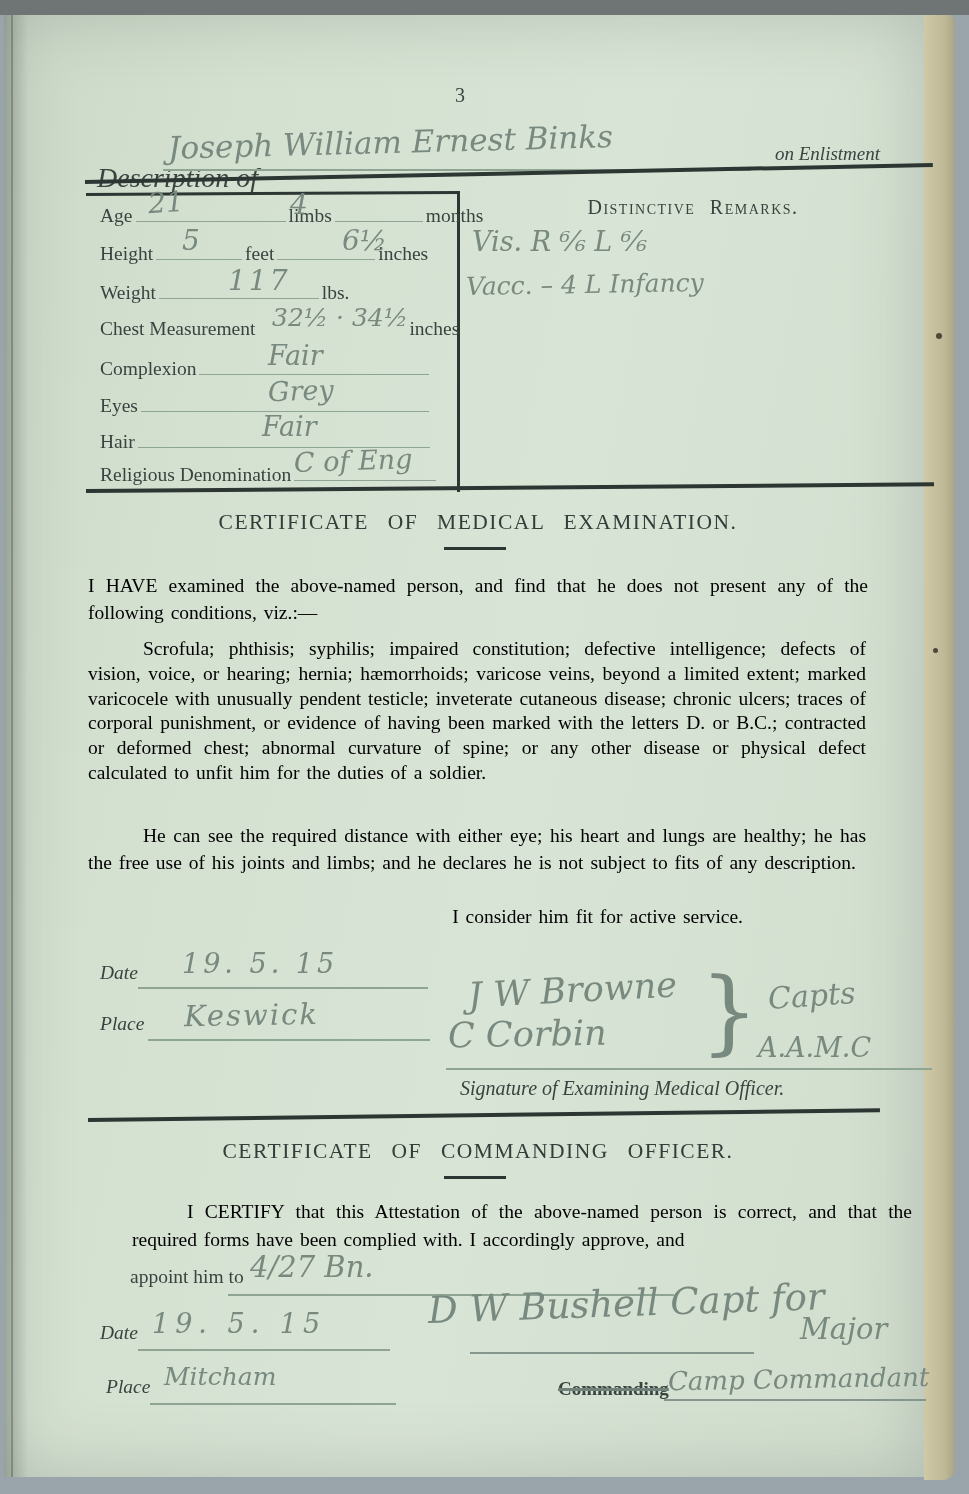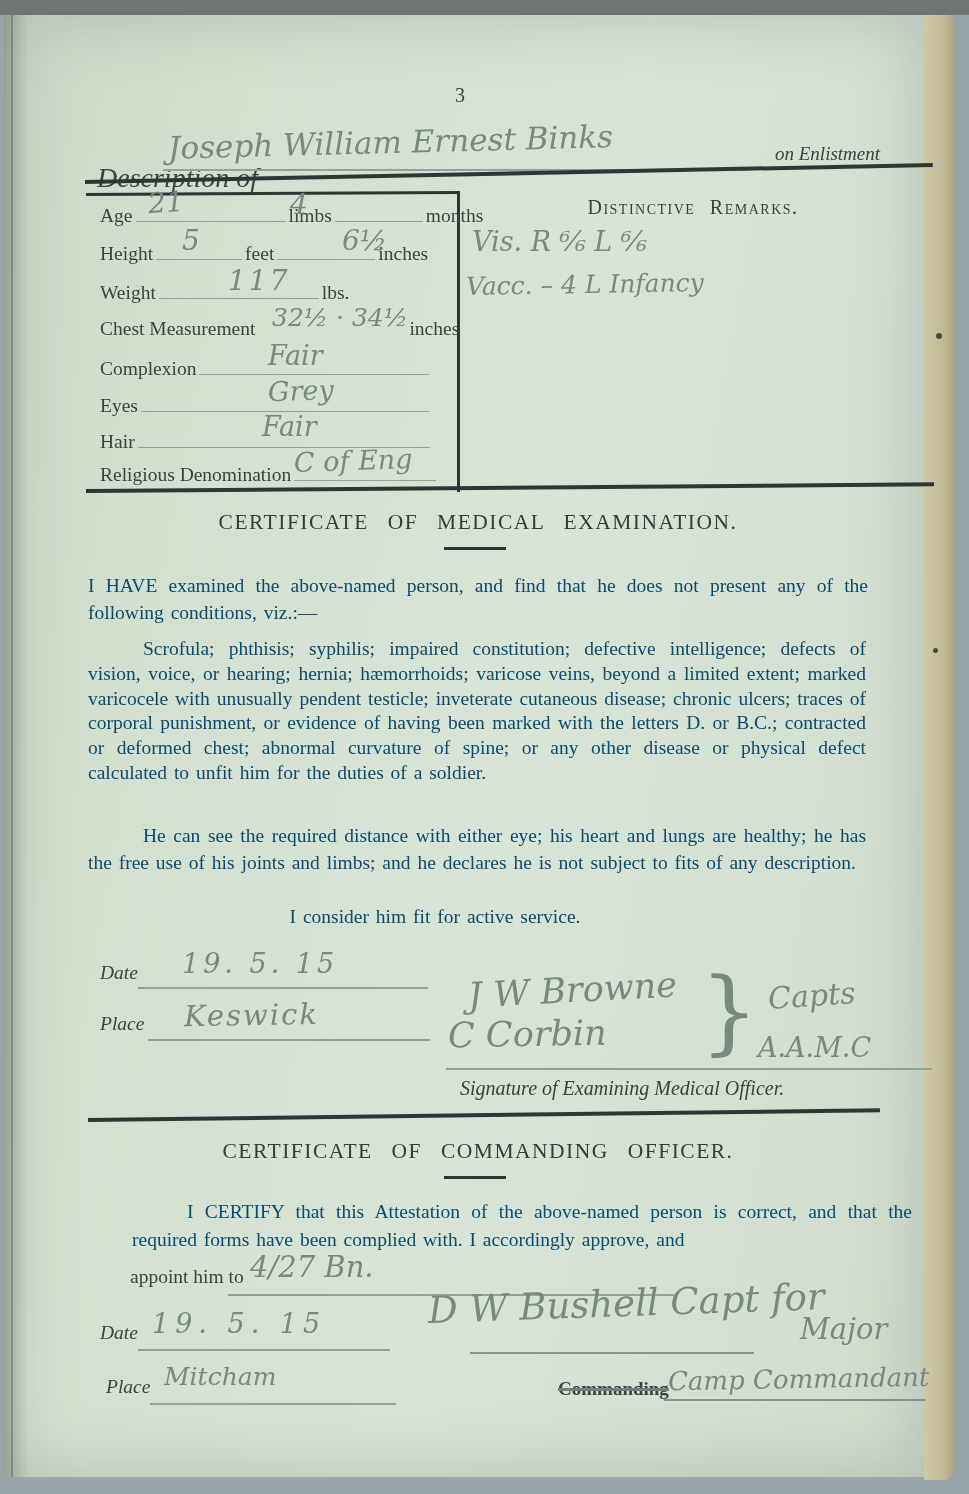--- a/index.html
+++ b/index.html
@@ -18,21 +18,21 @@
   .speck { position:absolute; border-radius:50%; background:#4d483c; }
 
   .print { position:absolute; color:#39433f; font-family:"Liberation Serif", serif; font-size:19.5px; }
   .it { font-style:italic; }
   .hand { position:absolute; color:#78897f; font-family:"DejaVu Serif", serif; font-style:italic; white-space:nowrap; }
   .rule { position:absolute; background:#2d3633; transform-origin:left center; }
   .blankline { position:absolute; height:1.5px; background:#8ea594; }
   .pencil-line { position:absolute; height:1.5px; background:#85968c; }
   .blank { display:inline-block; border-bottom:1.5px solid #8ea594; height:0.85em; margin:0 3px; vertical-align:baseline; }
 
-  .para { position:absolute; color:#0c4a6e; font-size:19.5px; text-align:justify; word-spacing:2px; }
+  .para { position:absolute; color:#000000; font-size:19.5px; text-align:justify; word-spacing:2px; }
   .cert-title { position:absolute; color:#333d39; text-align:center; font-size:21.5px; letter-spacing:1.5px; word-spacing:12px; }
   .remarks-title { position:absolute; color:#39433f; font-variant:small-caps; font-size:20px; letter-spacing:1.5px; word-spacing:8px; text-align:center; }
   .strike { text-decoration:line-through; text-decoration-thickness:3px; text-decoration-color:#70837a; }
 </style>
 </head>
 <body>
 
 <div id="screen">
   <div class="paper"></div>
   <div class="fold"></div>
@@ -87,21 +87,21 @@
 
   <div class="cert-title" style="left:88px; top:510px; width:780px;">CERTIFICATE OF MEDICAL EXAMINATION.</div>
   <div class="rule" style="left:444px; top:547px; width:62px; height:3px;"></div>
 
   <div class="para" style="left:88px; top:572px; width:780px; line-height:27px;">I HAVE examined the above-named person, and find that he does not present any of the following conditions, viz.:—</div>
 
   <div class="para" style="left:88px; top:637px; width:778px; line-height:24.8px; text-indent:55px;">Scrofula; phthisis; syphilis; impaired constitution; defective intelligence; defects of vision, voice, or hearing; hernia; hæmorrhoids; varicose veins, beyond a limited extent; marked varicocele with unusually pendent testicle; inveterate cutaneous disease; chronic ulcers; traces of corporal punishment, or evidence of having been marked with the letters D. or B.C.; contracted or deformed chest; abnormal curvature of spine; or any other disease or physical defect calculated to unfit him for the duties of a soldier.</div>
 
   <div class="para" style="left:88px; top:822px; width:778px; line-height:27px; text-indent:55px;">He can see the required distance with either eye; his heart and lungs are healthy; he has the free use of his joints and limbs; and he declares he is not subject to fits of any description.</div>
 
-  <div class="para" style="left:135px; top:906px; width:600px; text-align:center;">I consider him fit for active service.</div>
+  <div class="para" style="left:143px; top:906px; width:600px; text-align:right;">I consider him fit for active service.</div>
 
   <div class="print it" style="left:100px; top:962px;">Date</div>
   <div class="blankline" style="left:138px; top:987px; width:290px;"></div>
   <div class="hand" style="left:182px; top:948px; font-size:27px; letter-spacing:4px;">19. 5. 15</div>
 
   <div class="print it" style="left:100px; top:1013px;">Place</div>
   <div class="blankline" style="left:148px; top:1039px; width:282px;"></div>
   <div class="hand" style="left:184px; top:998px; font-size:29px; transform:rotate(-1deg); letter-spacing:2px;">Keswick</div>
 
   <div class="hand" style="left:468px; top:970px; font-size:35px; transform:rotate(-3deg);">J W Browne</div>

